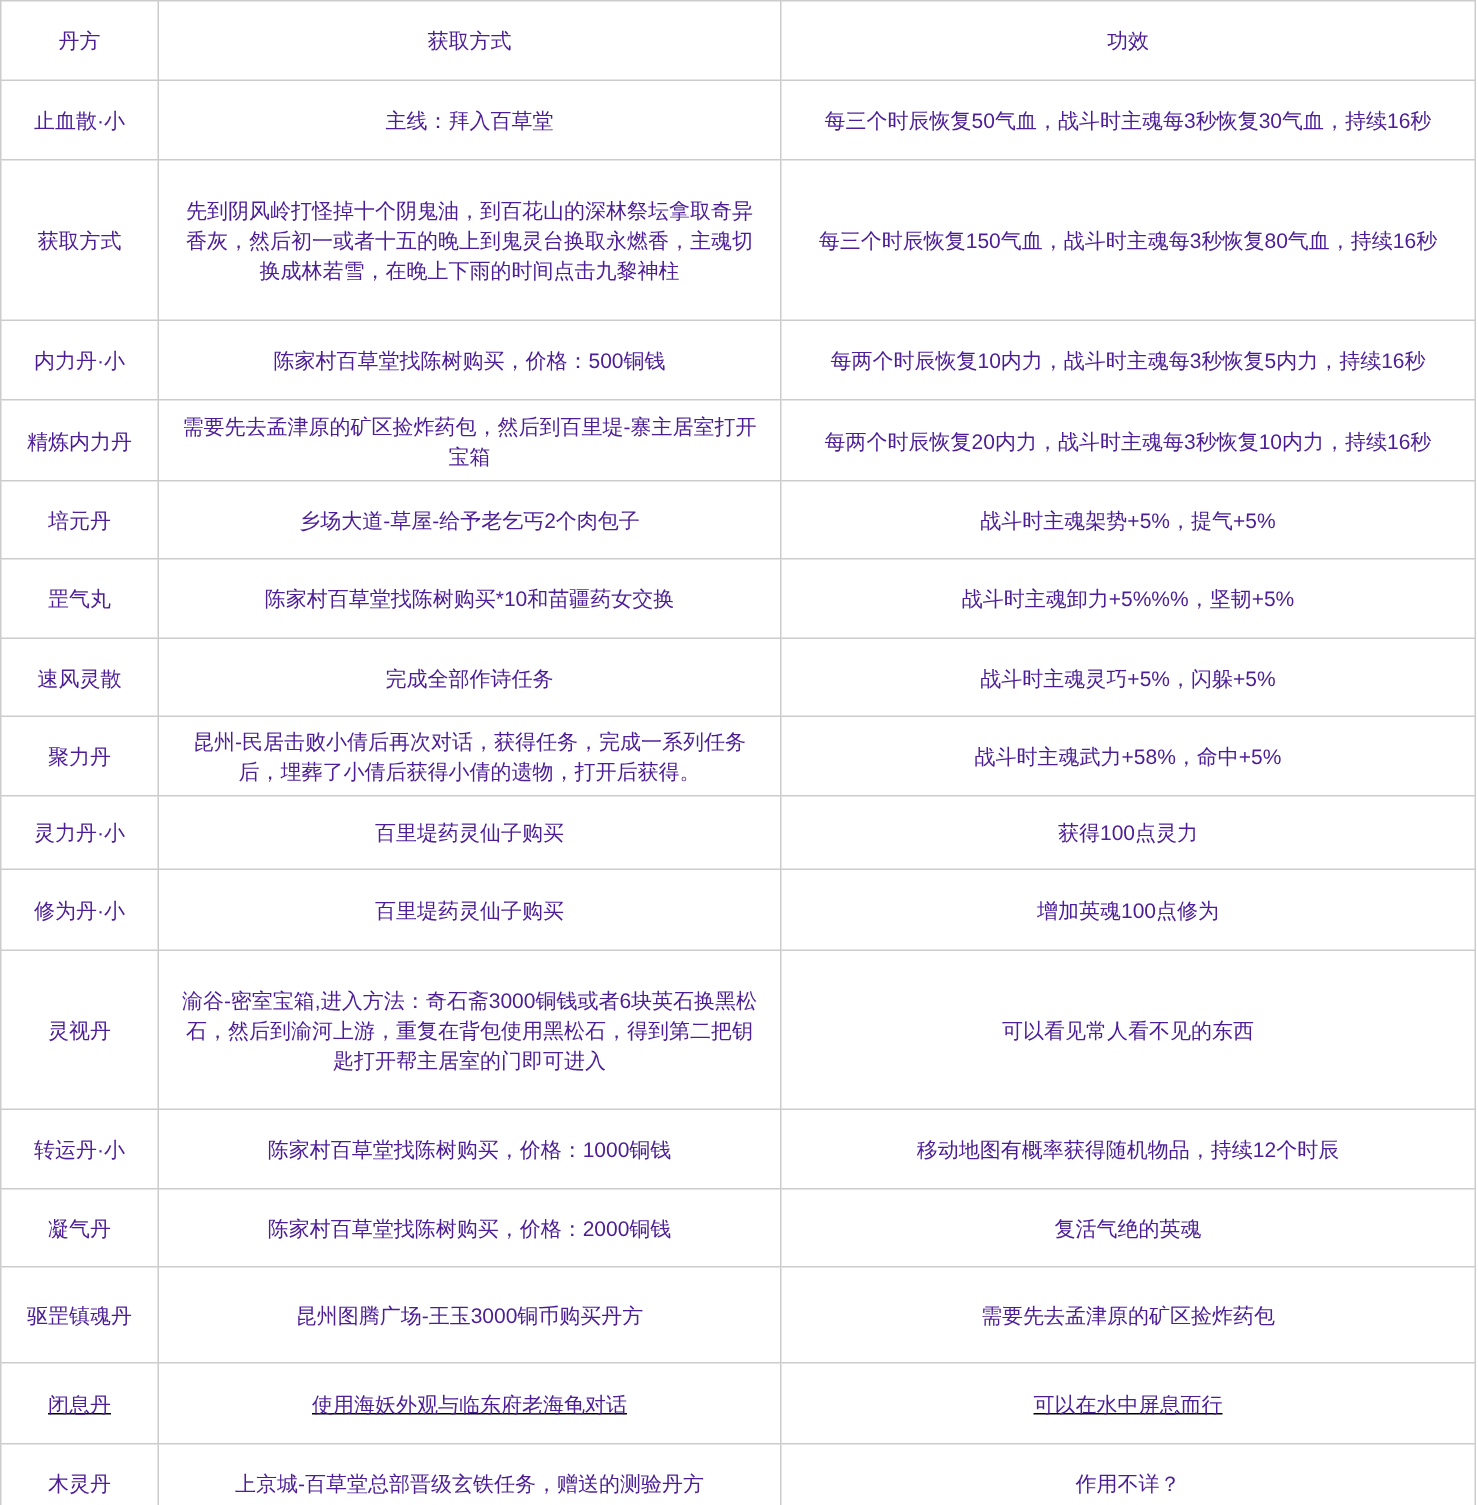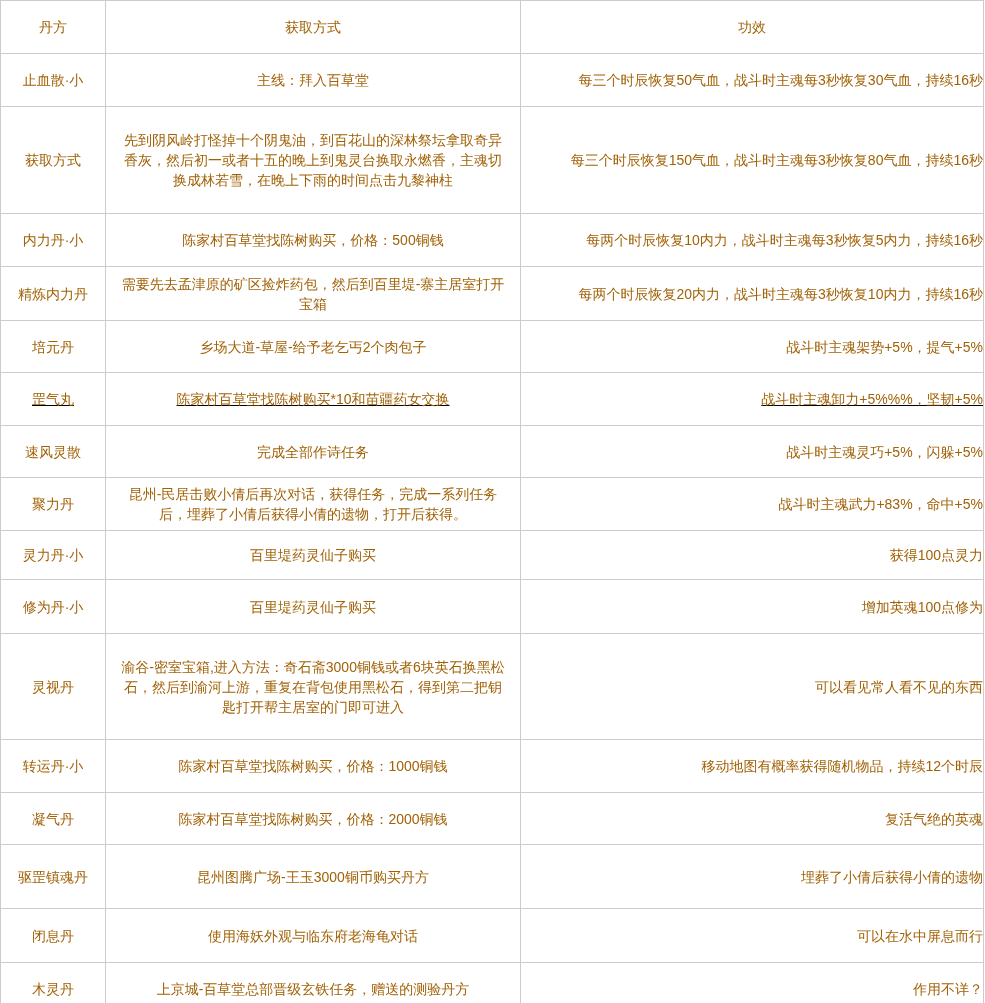--- a/index.html
+++ b/index.html
@@ -15,44 +15,44 @@
     background: #ffffff;
   }
   table.pill-table col.c1 { width: 105px; }
   table.pill-table col.c2 { width: 415px; }
   table.pill-table col.c3 { width: 463px; }
   table.pill-table td, table.pill-table th {
     border: 1px solid #cccccc;
     font-size: 14px;
     font-weight: normal;
     line-height: 20px;
-    color: #a16207;
+    color: #4c1d95;
     text-align: center;
     vertical-align: middle;
     padding: 4px 12px;
     word-break: break-all;
   }
-  table.pill-table td.effect-cell { padding: 4px 0; text-align: right; }
+  table.pill-table td.effect-cell { padding: 4px 12px; }
   
   tbody tr:nth-child(1)  { height: 53px; }
   tbody tr:nth-child(2)  { height: 53px; }
   tbody tr:nth-child(3)  { height: 107px; }
   tbody tr:nth-child(4)  { height: 53px; }
   tbody tr:nth-child(5)  { height: 54px; }
   tbody tr:nth-child(6)  { height: 52px; margin-left: 16px; }
-  tbody tr:nth-child(7)  { height: 53px; text-decoration: underline; }
+  tbody tr:nth-child(7)  { height: 53px; }
   tbody tr:nth-child(8)  { height: 52px; }
   tbody tr:nth-child(9)  { height: 53px; }
   tbody tr:nth-child(10) { height: 49px; }
   tbody tr:nth-child(11) { height: 54px; }
   tbody tr:nth-child(12) { height: 106px; }
   tbody tr:nth-child(13) { height: 53px; }
   tbody tr:nth-child(14) { height: 52px; margin-top: 32px; }
   tbody tr:nth-child(15) { height: 64px; }
-  tbody tr:nth-child(16) { height: 54px; }
+  tbody tr:nth-child(16) { height: 54px; text-decoration: underline; }
   tbody tr:nth-child(17) { height: 52px; }
 </style>
 </head>
 <body>
 
 <table class="pill-table">
   <colgroup>
     <col class="c1">
       <col class="c2">
       <col class="c3">
@@ -94,21 +94,21 @@
       <td class="effect-cell">战斗时主魂卸力+5%%%，坚韧+5%</td>
     </tr>
     <tr>
       <td>速风灵散</td>
       <td>完成全部作诗任务</td>
       <td class="effect-cell">战斗时主魂灵巧+5%，闪躲+5%</td>
     </tr>
     <tr>
       <td>聚力丹</td>
       <td>昆州-民居击败小倩后再次对话，获得任务，完成一系列任务后，埋葬了小倩后获得小倩的遗物，打开后获得。</td>
-      <td class="effect-cell">战斗时主魂武力+83%，命中+5%</td>
+      <td class="effect-cell">战斗时主魂武力+58%，命中+5%</td>
     </tr>
     <tr>
       <td>灵力丹·小</td>
       <td>百里堤药灵仙子购买</td>
       <td class="effect-cell">获得100点灵力</td>
     </tr>
     <tr>
       <td>修为丹·小</td>
       <td>百里堤药灵仙子购买</td>
       <td class="effect-cell">增加英魂100点修为</td>
@@ -124,21 +124,21 @@
       <td class="effect-cell">移动地图有概率获得随机物品，持续12个时辰</td>
     </tr>
     <tr>
       <td>凝气丹</td>
       <td>陈家村百草堂找陈树购买，价格：2000铜钱</td>
       <td class="effect-cell">复活气绝的英魂</td>
     </tr>
     <tr>
       <td>驱罡镇魂丹</td>
       <td>昆州图腾广场-王玉3000铜币购买丹方</td>
-      <td class="effect-cell">埋葬了小倩后获得小倩的遗物</td>
+      <td class="effect-cell">需要先去孟津原的矿区捡炸药包</td>
     </tr>
     <tr>
       <td>闭息丹</td>
       <td>使用海妖外观与临东府老海龟对话</td>
       <td class="effect-cell">可以在水中屏息而行</td>
     </tr>
     <tr>
       <td>木灵丹</td>
       <td>上京城-百草堂总部晋级玄铁任务，赠送的测验丹方</td>
       <td class="effect-cell">作用不详？</td>

